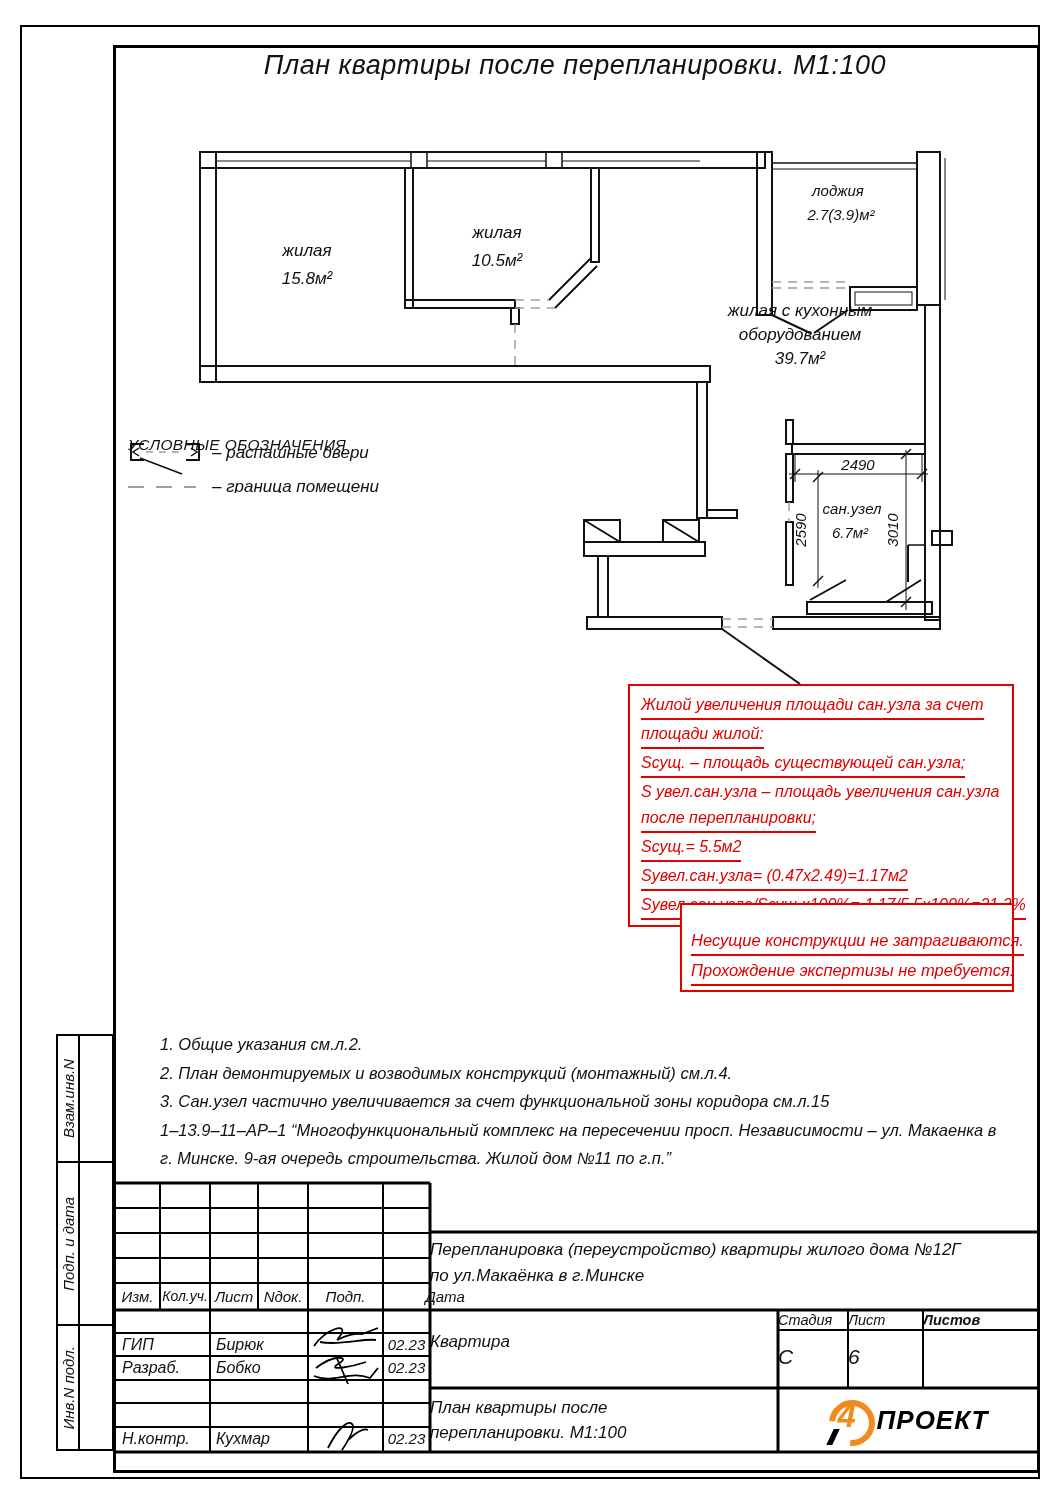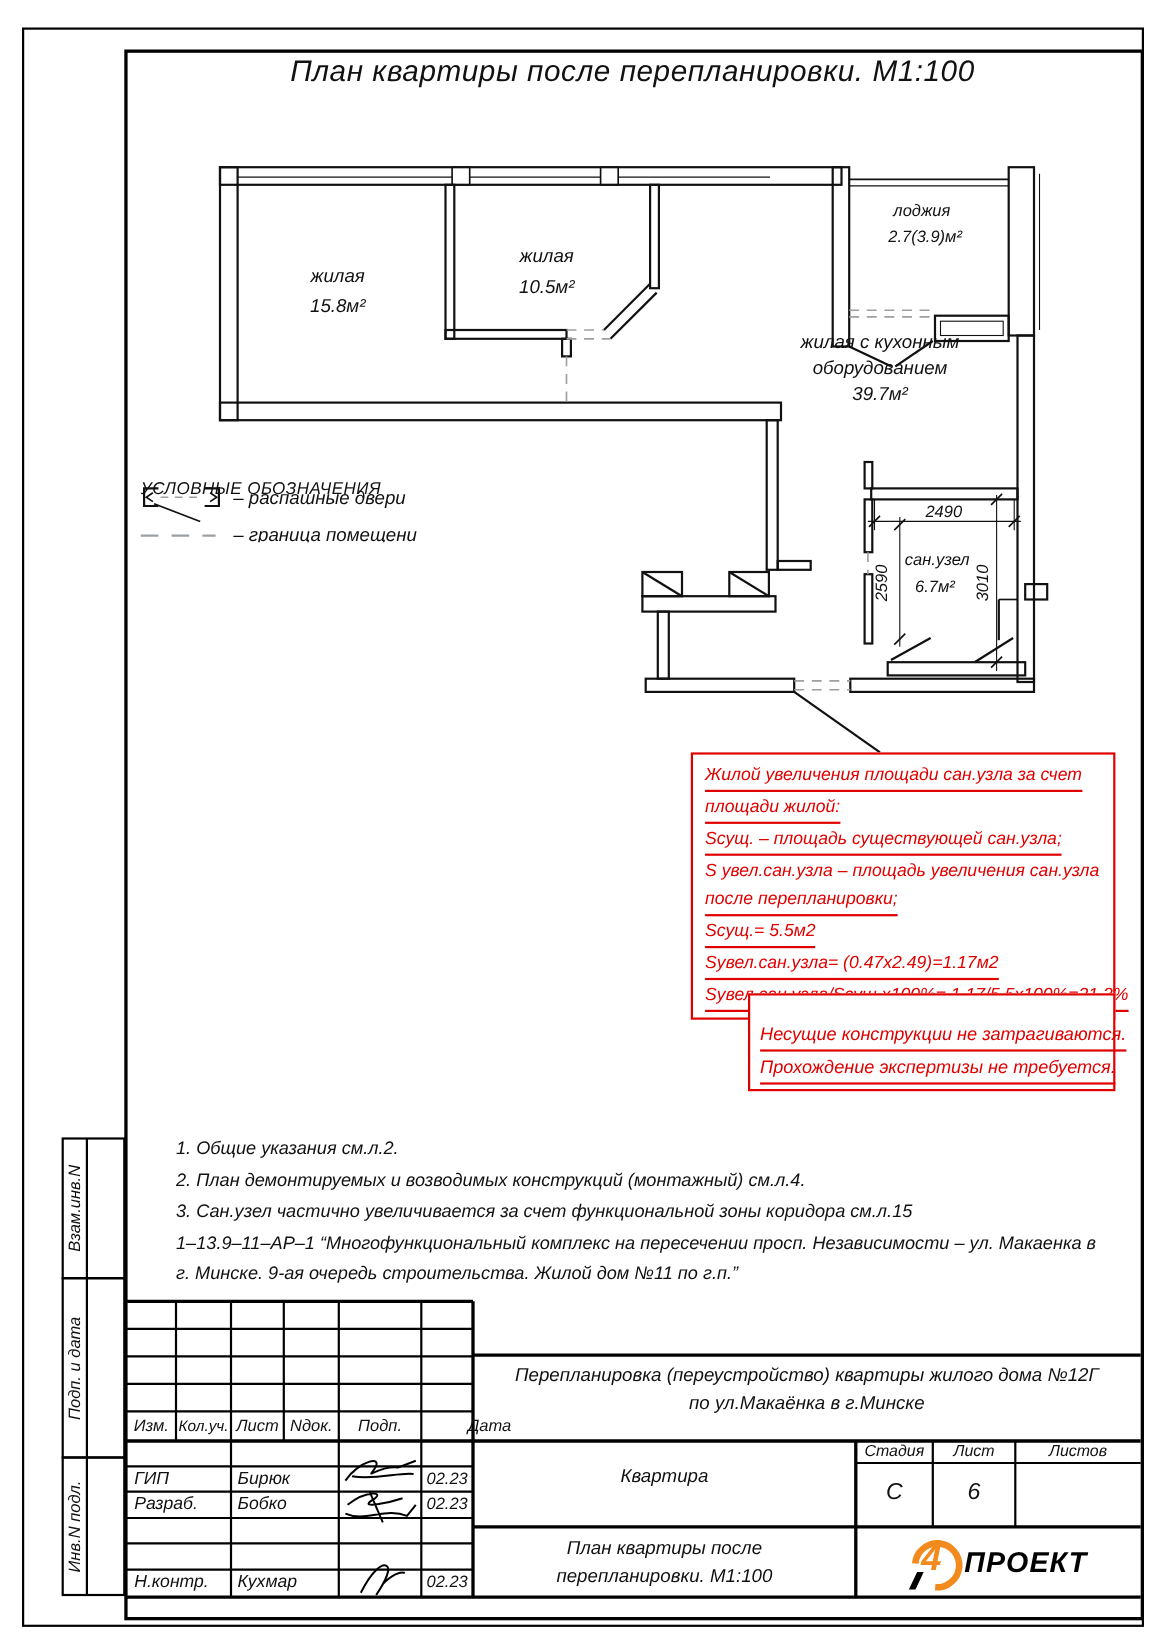--- a/index.html
+++ b/index.html
@@ -1,19 +1,19 @@
 <!DOCTYPE html>
 <html><head>
 <meta charset="utf-8">
 <style>
   html,body{margin:0;padding:0;background:#fff;}
   body{width:1060px;height:1500px;position:relative;font-family:"Liberation Sans",sans-serif;color:#111;}
   .abs{position:absolute;}
   .nowrap{white-space:nowrap;}
-  .ctr{text-align:center;}
+  .ctr{text-align:left;}
   .sheet{position:absolute;left:0;top:0;width:1060px;height:1500px;background:#fff;}
   .outer-border{left:20px;top:25px;width:1016px;height:1450px;border:2px solid #000;}
   .frame{left:113px;top:45px;width:921px;height:1422px;border:3px solid #000;}
   .main-title{left:115px;top:50px;width:920px;font-size:27px;font-style:italic;text-align:center;letter-spacing:0.5px;}
   
   .redbox{border:2px solid #e00000;color:#e00000;font-style:italic;background:#fff;}
   .redbox .rl{display:table;white-space:nowrap;border-bottom:2px solid #e00000;padding-bottom:1px;margin-bottom:1px;}
   #calc-box{left:628px;top:684px;width:360px;padding:6px 11px 4px 11px;font-size:16px;line-height:25px;}
   #exp-box{left:680px;top:903px;width:312px;padding:22px 9px 3px 9px;font-size:16.5px;line-height:26px;}
   
@@ -268,21 +268,21 @@
     <path d="M10,38 C20,18 30,10 34,14 C38,18 28,34 24,40 M30,30 C38,22 46,18 50,20" fill="none" stroke="#000" stroke-width="1.8"></path>
   </svg>
 
   <div class="st ctr" style="left:430px;top:1240px;width:607px;font-size:17px;">Перепланировка (переустройство) квартиры жилого дома №12Г</div>
   <div class="st ctr" style="left:430px;top:1266px;width:607px;font-size:17px;">по ул.Макаёнка в г.Минске</div>
 
   <div class="st ctr" style="left:430px;top:1332px;width:348px;font-size:17px;">Квартира</div>
 
   <div class="st ctr" style="left:778px;top:1312px;width:70px;font-size:14.5px;">Стадия</div>
   <div class="st ctr" style="left:848px;top:1312px;width:75px;font-size:14.5px;">Лист</div>
-  <div class="st ctr" style="left:923px;top:1312px;width:114px;font-size:14.5px;">Листов</div>
+  <div class="st ctr" style="left:923px;top:1312px;width:114px;font-size:14.5px;font-weight:bold;">Листов</div>
   <div class="st ctr" style="left:778px;top:1345px;width:70px;font-size:21px;">С</div>
   <div class="st ctr" style="left:848px;top:1345px;width:75px;font-size:21px;">6</div>
   <div class="st ctr" style="left:923px;top:1345px;width:114px;font-size:21px;"></div>
 
   <div class="st ctr" style="left:430px;top:1398px;width:348px;font-size:17px;">План квартиры после</div>
   <div class="st ctr" style="left:430px;top:1423px;width:348px;font-size:17px;">перепланировки. М1:100</div>
 
   <div class="abs logo-wrap">
     <div class="logo-mark">
       <div class="logo-ring"></div>

